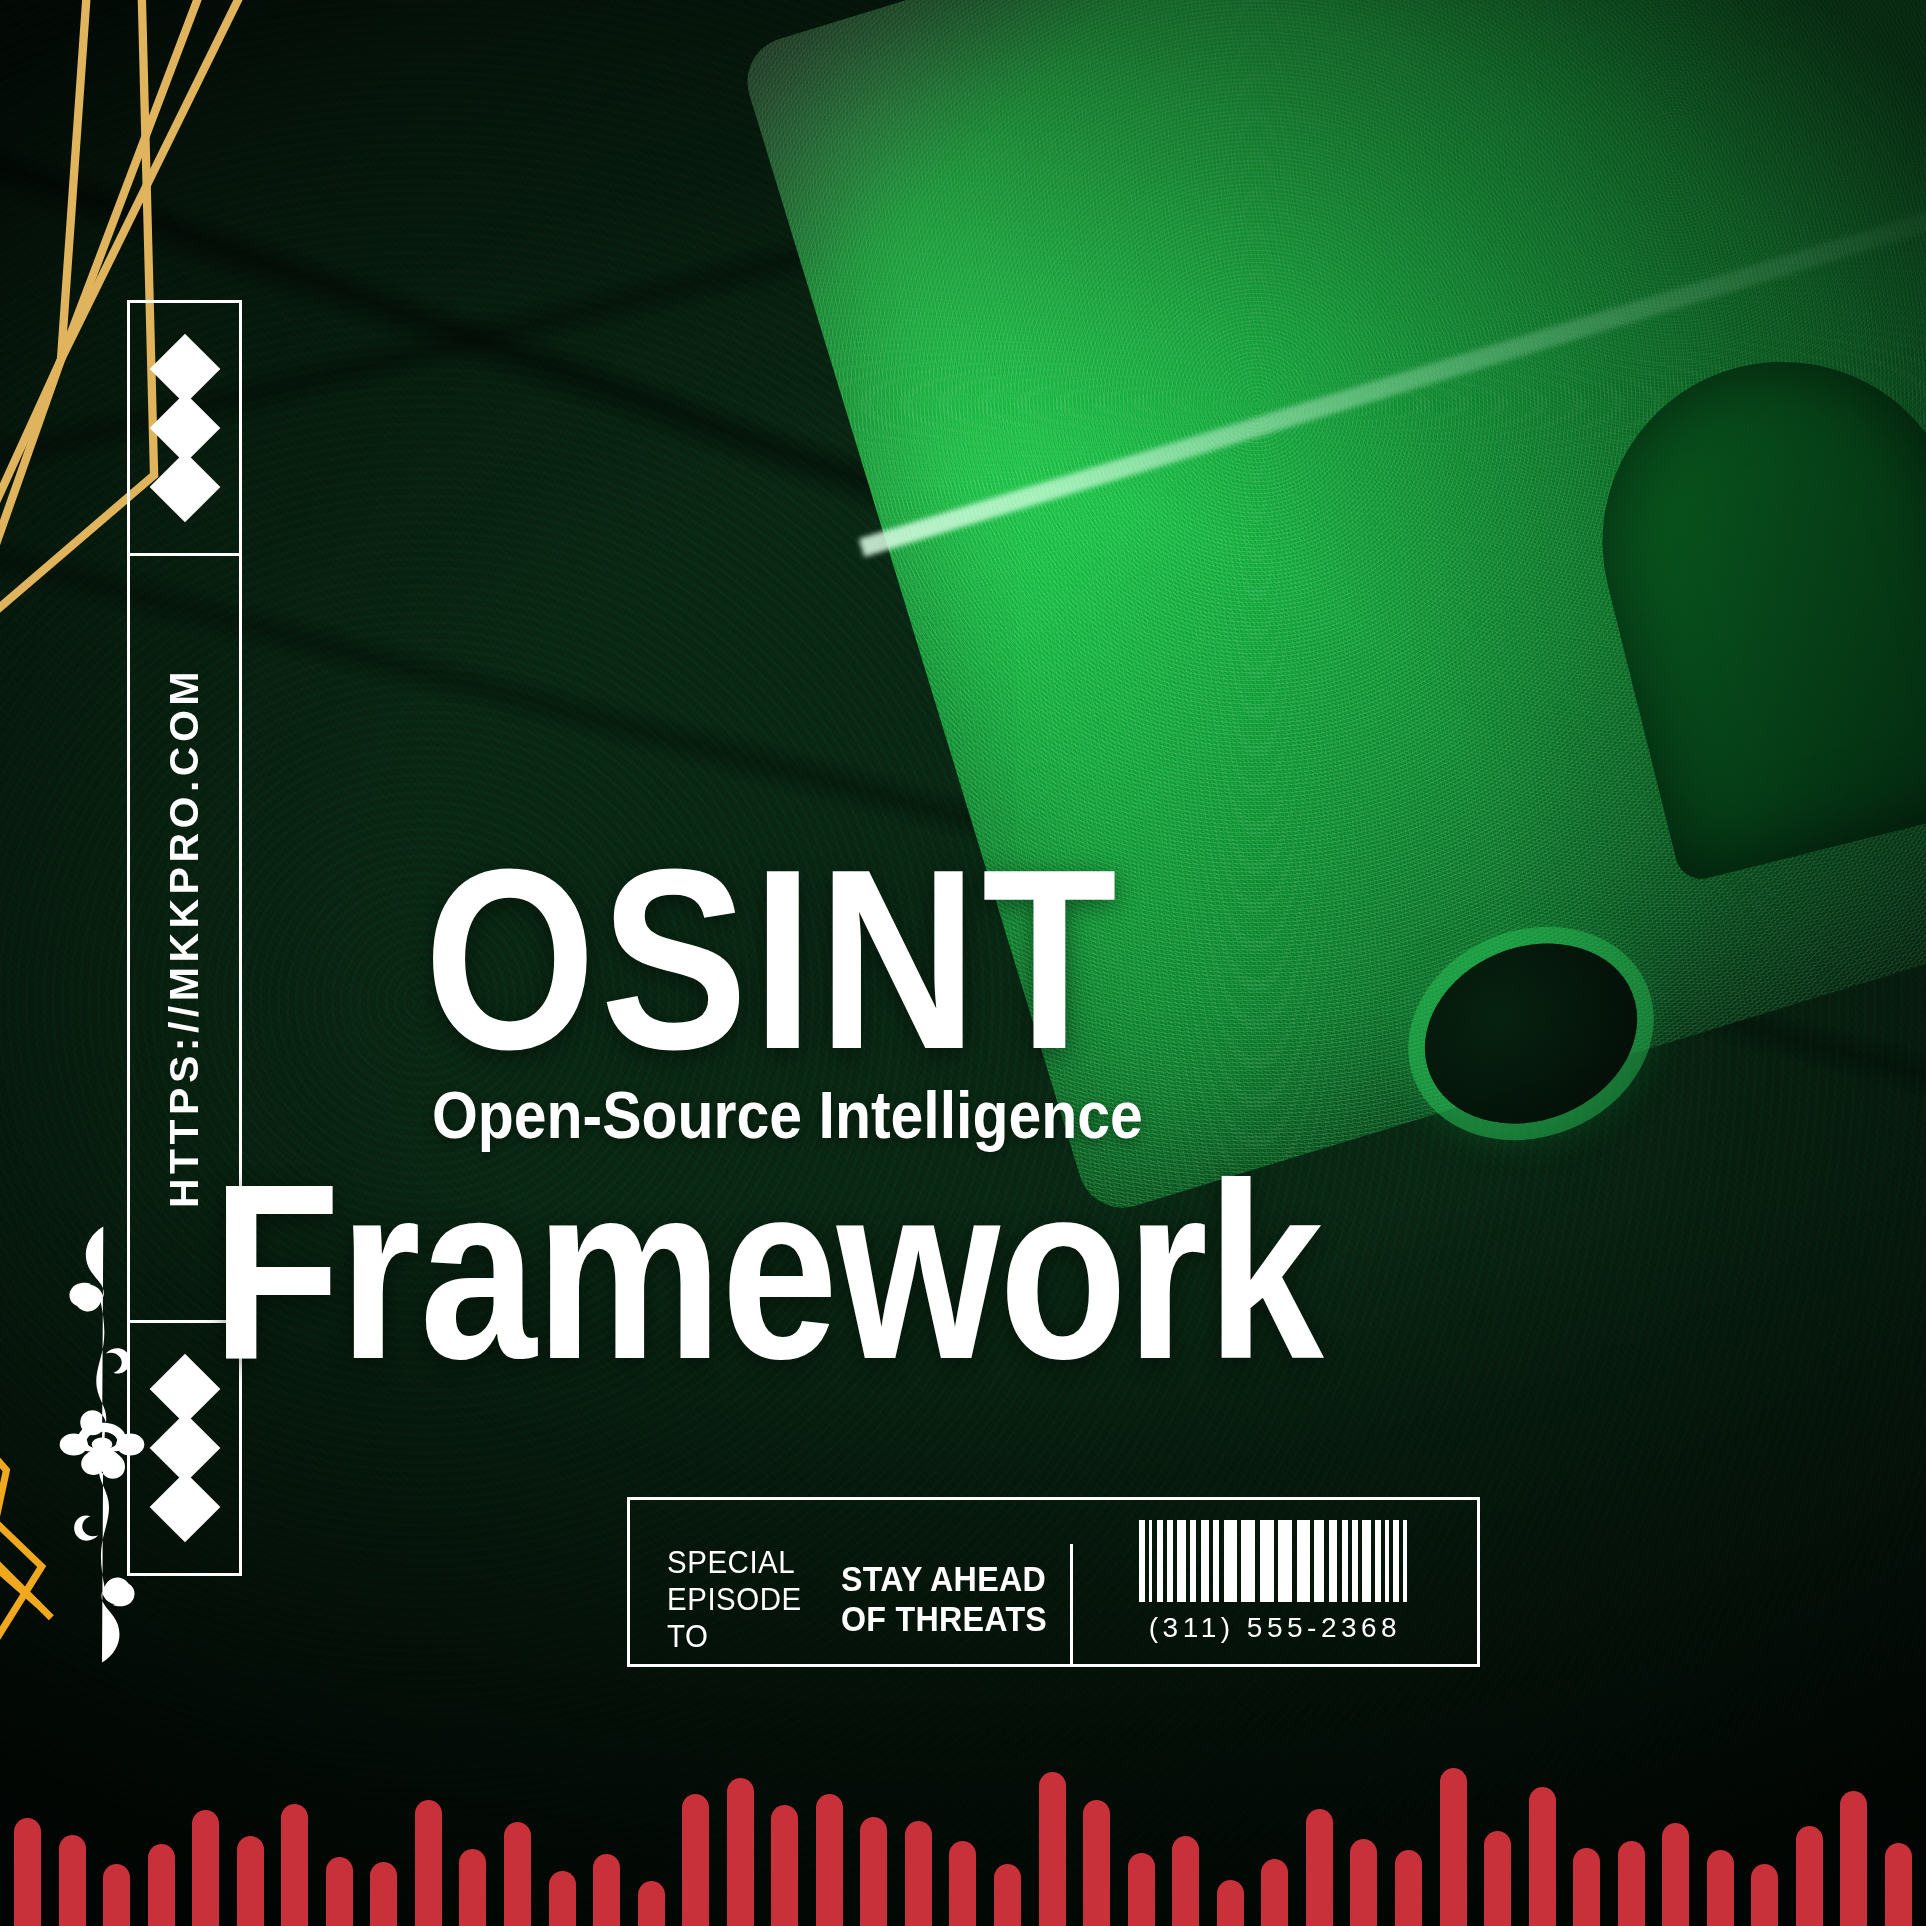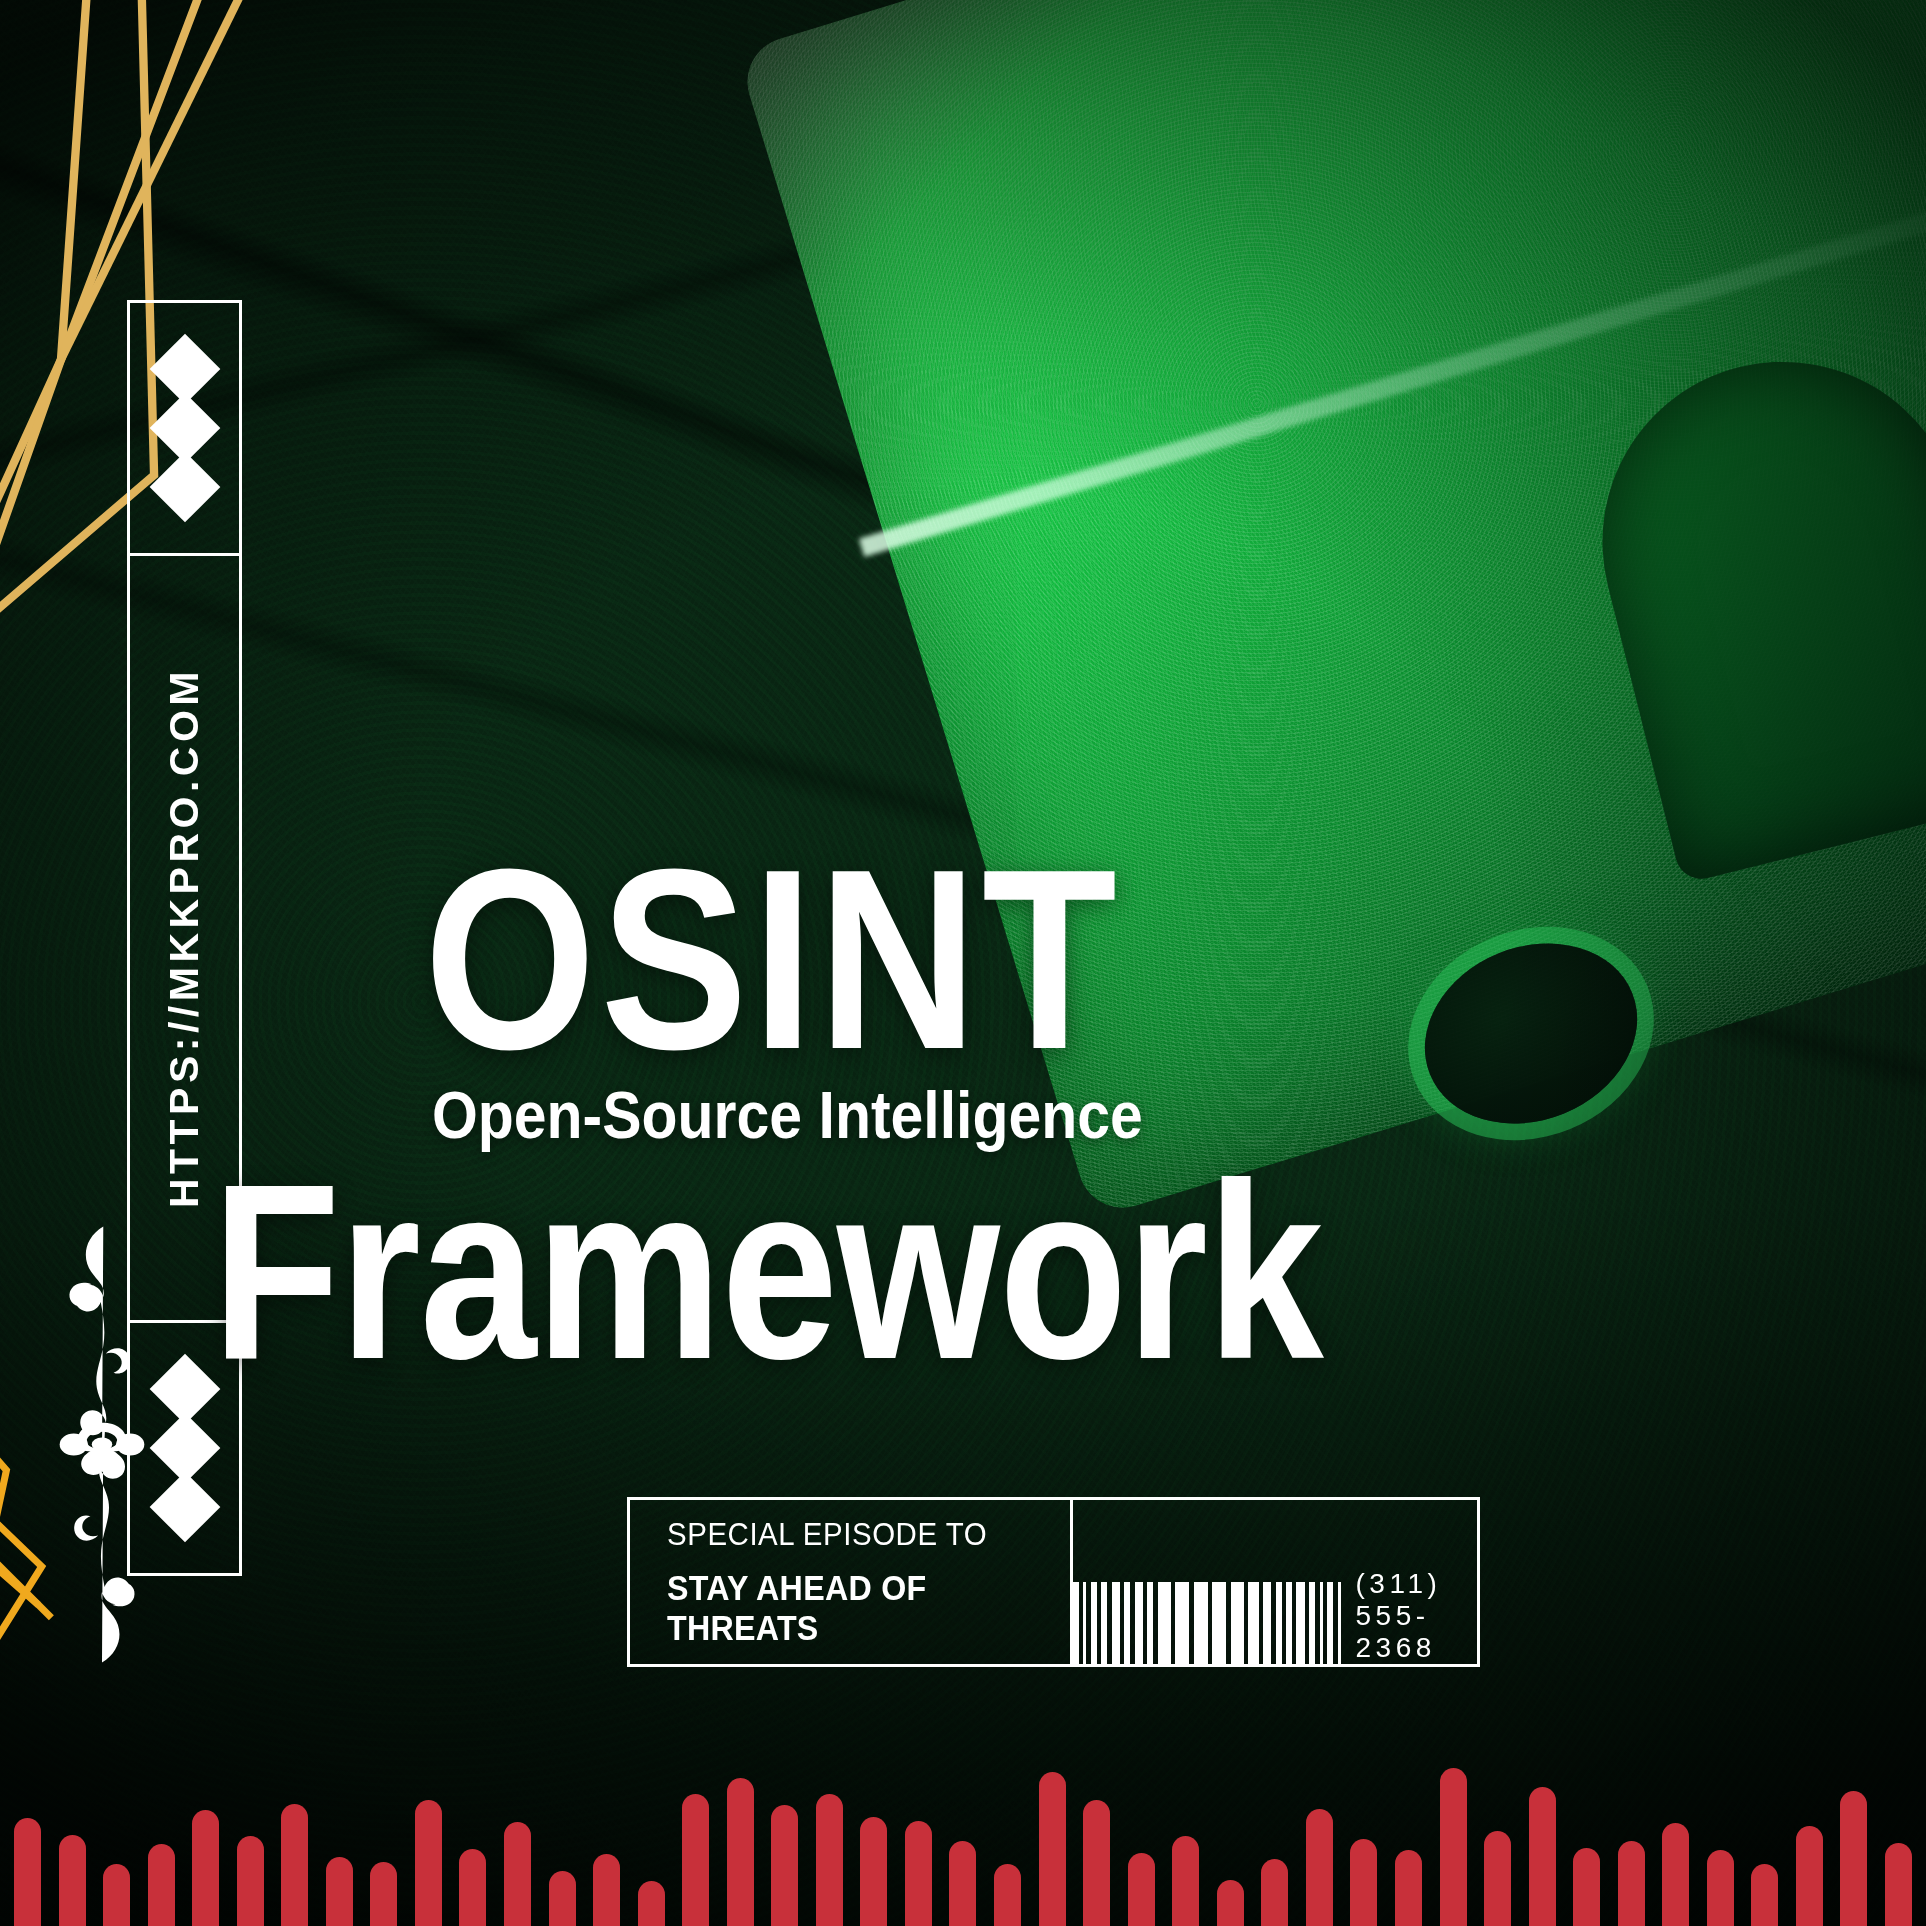--- a/index.html
+++ b/index.html
@@ -216,24 +216,25 @@
     position: absolute;
     left: 627px; top: 1497px;
     width: 847px; height: 164px;
     border: 3.2px solid #ffffff;
     display: flex;
   }
   .info-left {
     flex: 0 0 443px;
     border-right: 3.2px solid #ffffff;
     display: flex;
-    flex-direction: column;
+    flex-direction: row;
     justify-content: center;
     padding-left: 37px;
     box-sizing: border-box;
+    margin-top: 44px;
   }
   .info-l1 {
     color: #ffffff;
     font-size: 32px;
     font-weight: 400;
     letter-spacing: 0.6px;
     transform: scaleX(0.92);
     transform-origin: left center;
   }
   .info-l2 {
@@ -241,21 +242,22 @@
     font-size: 35px;
     font-weight: 800;
     letter-spacing: 0.3px;
     margin-top: 15.4px;
     transform: scaleX(0.92);
     transform-origin: left center;
   }
   .info-right {
     flex: 1 1 auto;
     display: flex;
-    align-items: flex-end;
+    flex-direction: column;
+    align-items: center;
     justify-content: center;
     gap: 10.3px;
   }
   .barcode {
     display: flex;
     align-items: flex-end;
     height: 82px;
     gap: 0;
   }
   .barcode i {

